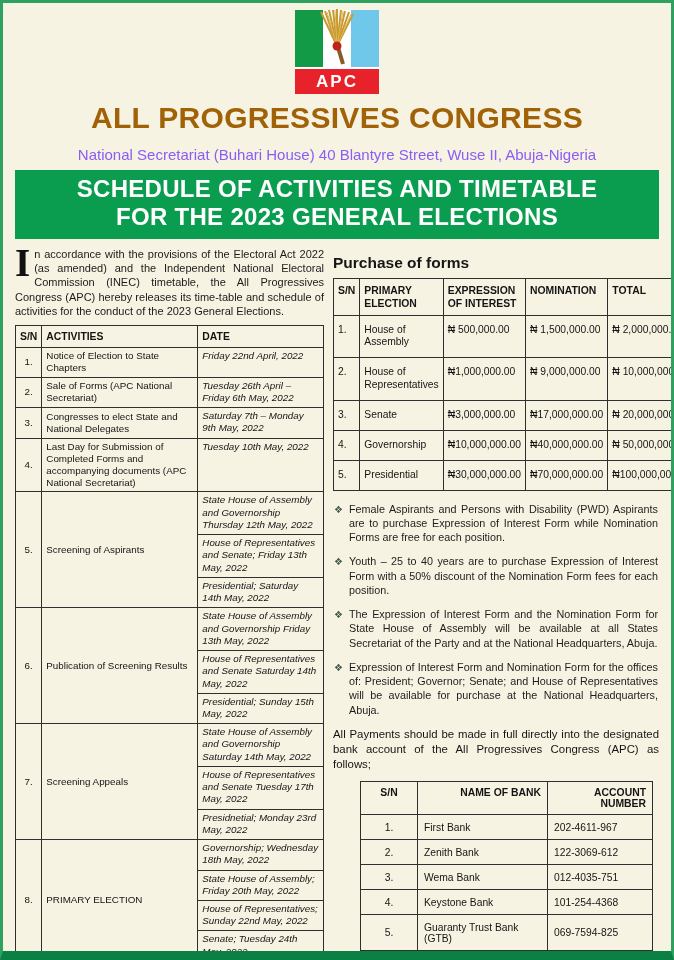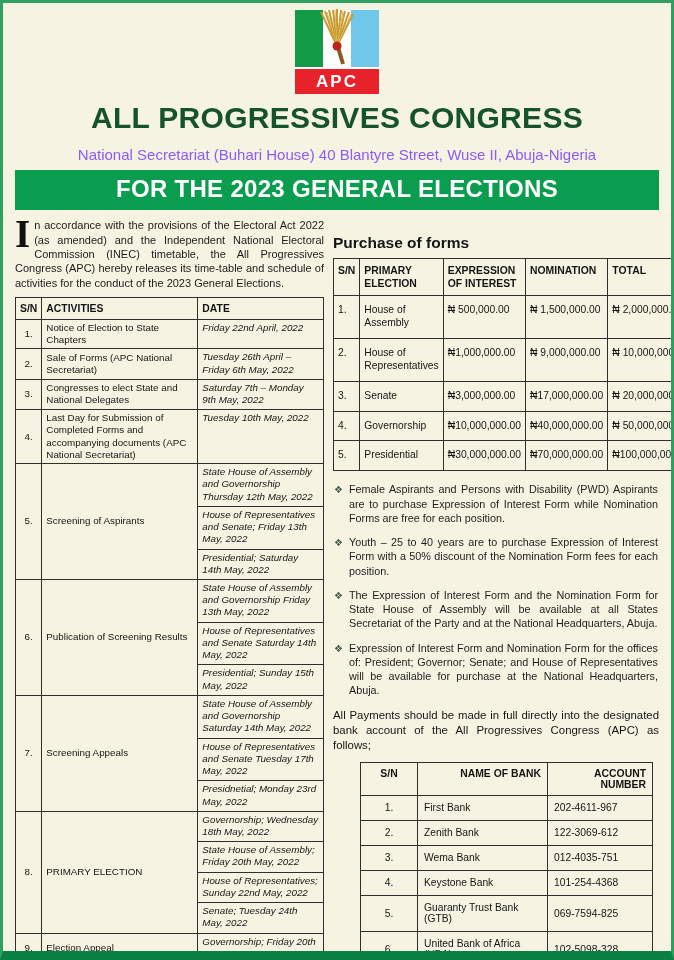--- a/index.html
+++ b/index.html
@@ -10,21 +10,21 @@
   
   .logo{width:84px;margin:7px auto 3px;position:relative;}
   .logo-stripes{display:flex;height:57px;}
   .logo-stripes div{flex:1;}
   .stripe-green{background:#129a47;}
   .stripe-white{background:#ffffff;}
   .stripe-blue{background:#6fc8ea;}
   .logo-band{height:25px;background:#e8222a;color:#fff;font-weight:bold;font-size:17px;
              text-align:center;line-height:25px;letter-spacing:2px;border-top:2px solid #fff;}
   .logo-broom{position:absolute;top:-2px;left:50%;transform:translateX(-50%);}
-  .org-title{font-size:30px;font-weight:bold;color:#14532d;text-align:center;margin-top:4px;letter-spacing:0.3px;}
+  .org-title{font-size:30px;font-weight:bold;color:#a16207;text-align:center;margin-top:4px;letter-spacing:0.3px;}
   .address{font-size:15px;color:#8b5cf6;text-align:center;margin-top:11px;}
   .banner{margin:7px 12px 6px;background:#0a9d4f;color:#fff;font-weight:bold;font-size:24px;
           text-align:center;padding:5px 2px 7px;line-height:1.18;letter-spacing:0.3px;}
   
   .main{display:flex;gap:9px;padding:0 12px;flex:1;}
   .col-left{width:309px;flex:none;}
   .col-right{flex:1;min-width:0;}
   .intro{font-size:11px;line-height:1.3;text-align:justify;color:#1b1b1b;margin:2px 0 7px;}
   .dropcap{float:left;font-family:"Liberation Serif","DejaVu Serif",serif;font-weight:bold;
            font-size:39px;line-height:29px;margin:1px 4px 0 0;color:#111;}
@@ -33,21 +33,21 @@
   
   .activities{font-size:9.8px;line-height:1.25;}
   .activities th{font-size:10.4px;text-align:left;padding:4px 4px;}
   .activities td{padding:2px 4px;vertical-align:middle;}
   .activities td.sn{width:23px;text-align:center;padding:2px 1px;}
   .activities td.act{width:147px;}
   .activities td.datecell{padding:0;vertical-align:top;}
   .date-line{padding:2px 4px 3px;border-bottom:1px solid #2f2f2f;font-style:italic;}
   .date-line:last-child{border-bottom:none;}
   
-  .forms-title{font-size:15.5px;font-weight:bold;color:#161616;margin:18px 0 6px;}
+  .forms-title{font-size:15.5px;font-weight:bold;color:#161616;margin:9px 0 6px;}
   .forms{font-size:10.3px;line-height:1.25;}
   .forms th{text-align:left;padding:5px 4px;vertical-align:top;font-size:10.4px;}
   .forms td{padding:8px 4px;vertical-align:top;}
   .forms .sn{width:30px;}
   .forms .c-elec{width:88px;}
   .forms .c-eoi{width:83px;}
   .forms .c-nom{width:80px;}
   
   .notes{list-style:none;margin:11px 0 0;padding:0 1px;}
   .notes li{display:flex;gap:6px;font-size:10.8px;line-height:1.32;margin-bottom:10px;
@@ -96,20 +96,21 @@
         <path d="M22 36 L28 56" stroke="#8a5a24" stroke-width="4"></path>
         <circle cx="22" cy="38" r="4.5" fill="#c02418"></circle>
       </svg>
     </div>
   </div>
 
   <div class="org-title">ALL PROGRESSIVES CONGRESS</div>
   <div class="address">National Secretariat (Buhari House) 40 Blantyre Street, Wuse II, Abuja-Nigeria</div>
 
   <div class="banner">
+    <div>SCHEDULE OF ACTIVITIES AND TIMETABLE</div>
     <div>FOR THE 2023 GENERAL ELECTIONS</div>
   </div>
 
   <div class="main">
 
     <div class="col-left">
       <div class="intro"><span class="dropcap">I</span><span>n accordance with the provisions of the Electoral Act 2022 (as amended) and the Independent National Electoral Commission (INEC) timetable, the All Progressives Congress (APC) hereby releases its time-table and schedule of activities for the conduct of the 2023 General Elections.</span></div>
 
       <table class="activities">
         <thead>

